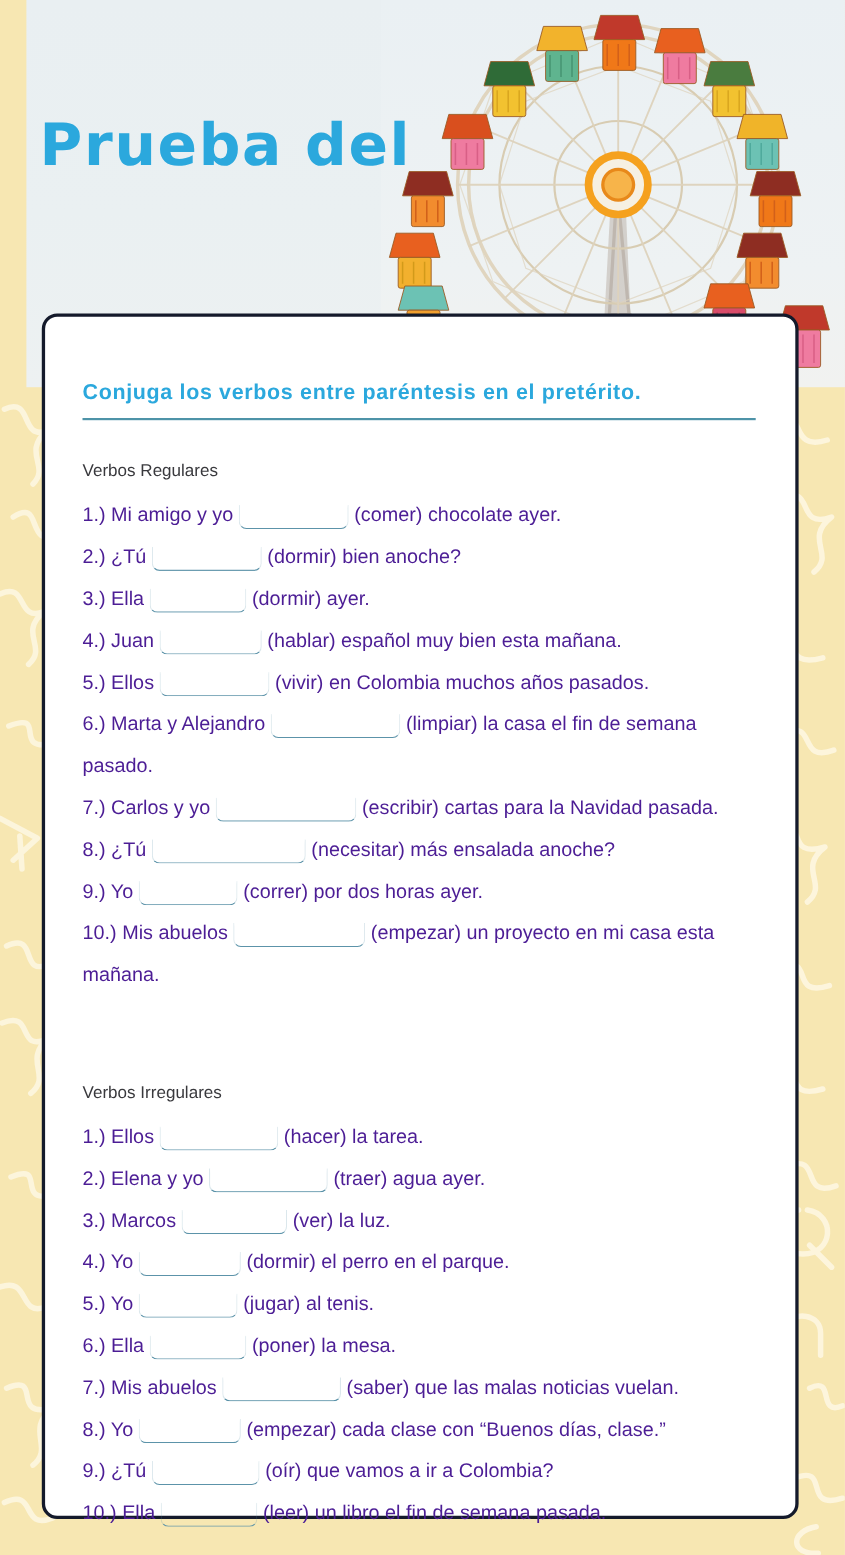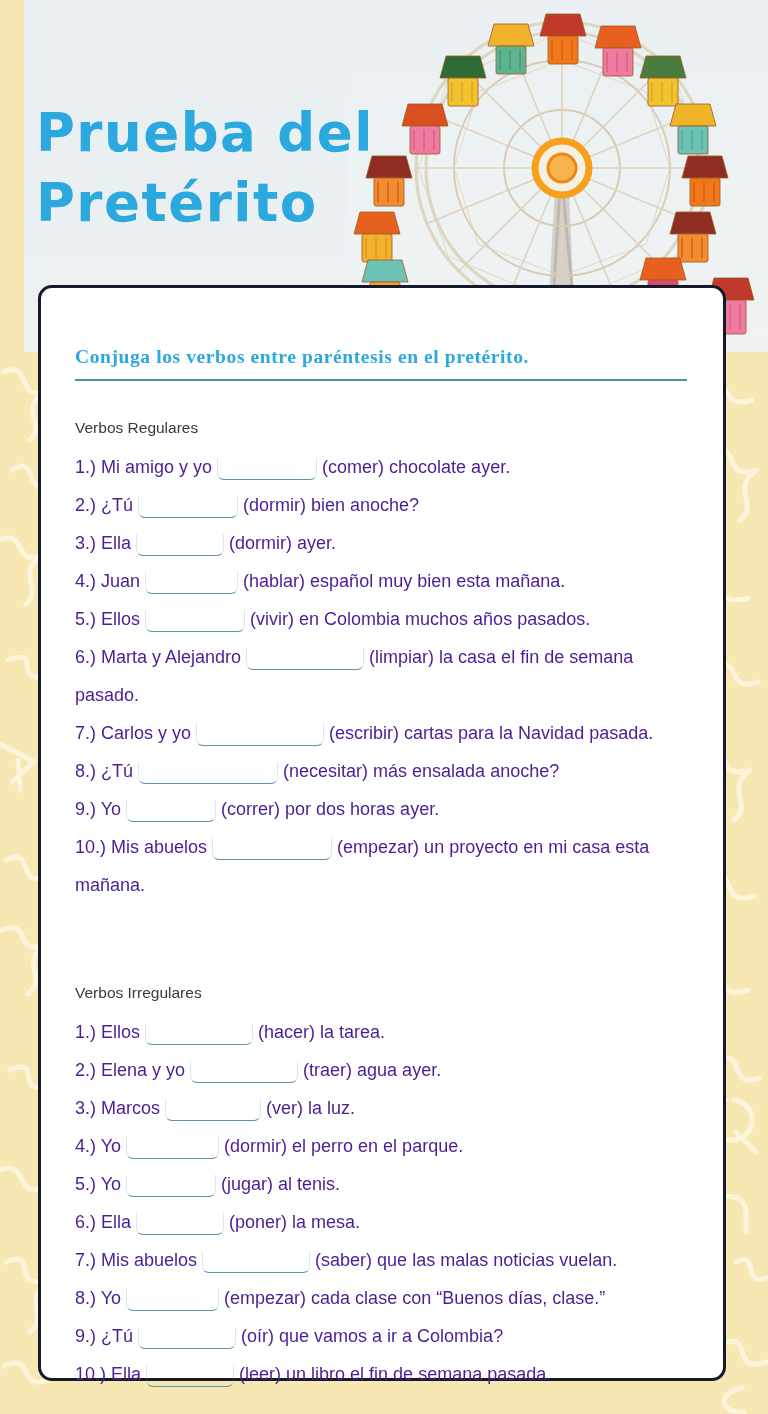--- a/index.html
+++ b/index.html
@@ -70,21 +70,21 @@
     width: 688px;
     height: 1096px;
     background: #ffffff;
     border: 3px solid #141a2b;
     border-radius: 14px;
     z-index: 4;
     padding: 58px 36px 30px 34px;
   }
 
   #instruction-heading {
-    font-family: Liberation Serif, serif;
+    font-family: Liberation Sans, sans-serif;
     font-weight: bold;
     font-size: 19.5px;
     letter-spacing: 0.6px;
     color: #2ba8dd;
     white-space: nowrap;
   }
 
   #heading-rule {
     margin-top: 11px;
     margin-bottom: 17px;
@@ -295,21 +295,20 @@
             <path d="M368 278 h34 l6 22 h-46 z" fill="#c0392b"></path>
             <rect x="370" y="300" width="30" height="34" rx="2" fill="#ef7ba0"></rect>
             <path d="M374 304 v26 M384 304 v26 M394 304 v26" stroke="#d85f86" stroke-width="1.4"></path>
           </g>
       </g>
     </g>
   </svg>
 
   <div id="title-block">
     <div class="title-line">Prueba del</div>
-    <div class="title-line">Pretérito</div>
   </div>
 </div>
 
 <div id="worksheet-card">
 
   <div id="instruction-heading">Conjuga los verbos entre paréntesis en el pretérito.</div>
   <div id="heading-rule"></div>
 
   <div id="sections-container">
       <div class="section-label">Verbos Regulares</div>

